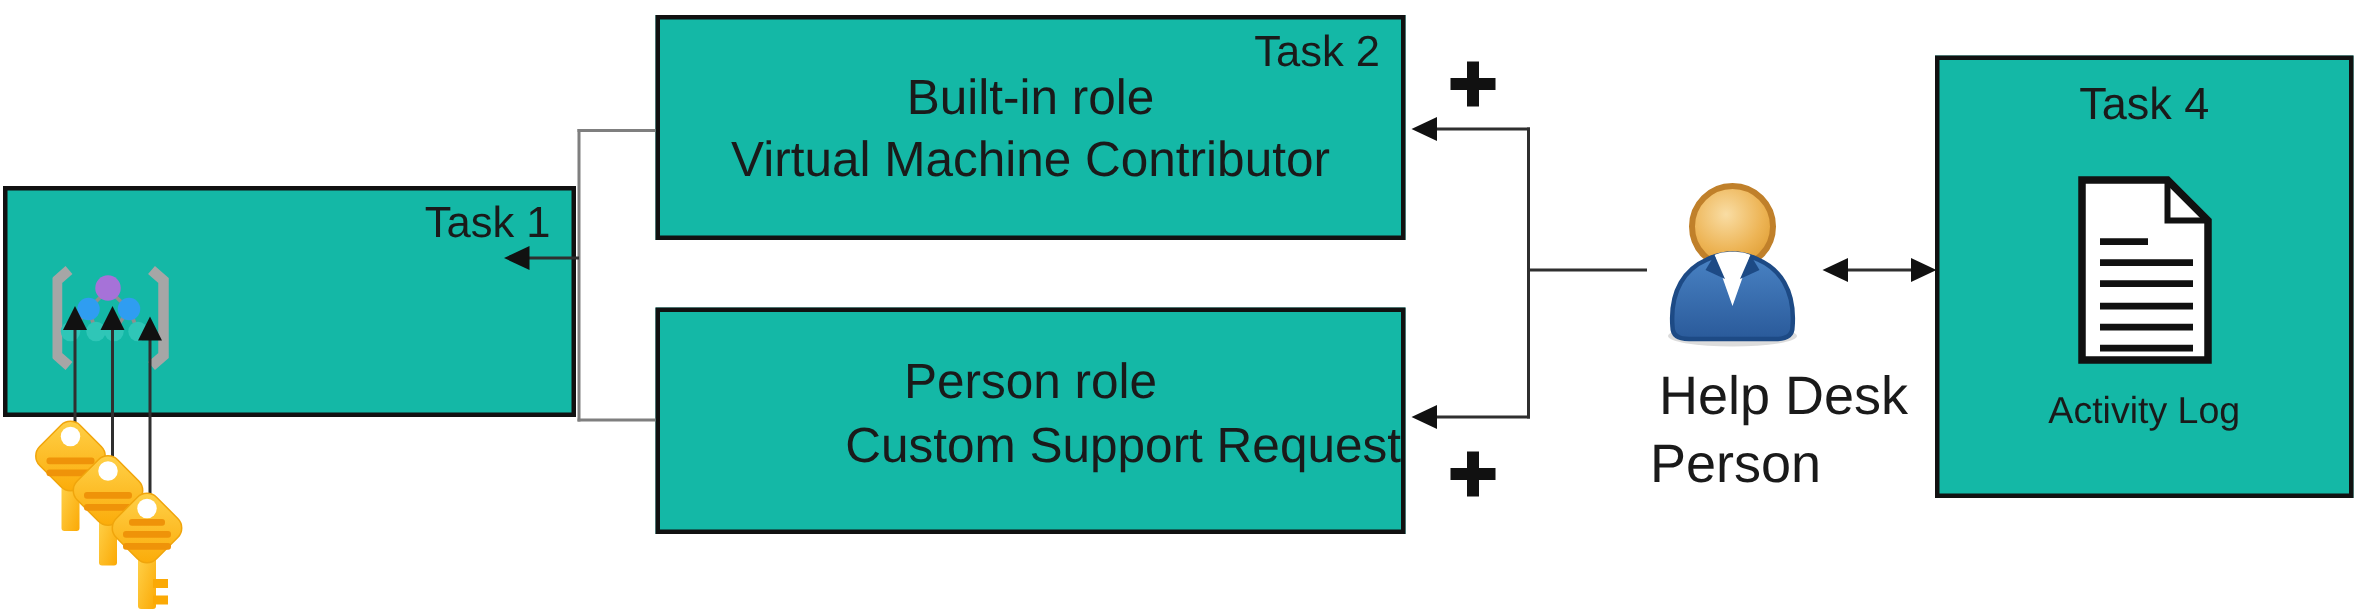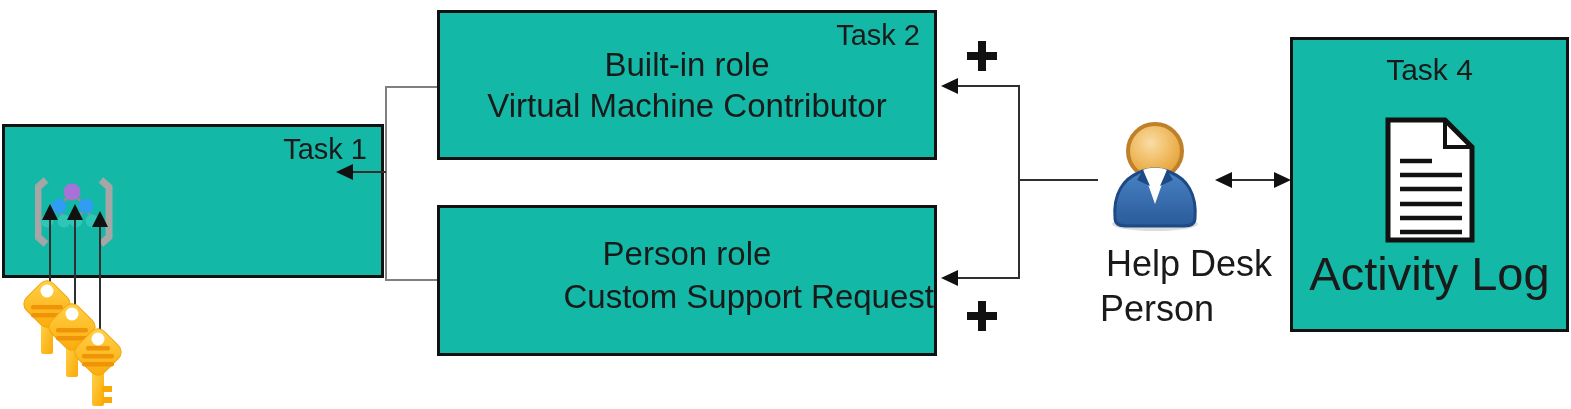--- a/index.html
+++ b/index.html
@@ -77,21 +77,21 @@
         <g stroke="#111" stroke-width="4.5">
           <line x1="17" y1="45" x2="49" y2="45"></line>
           <line x1="17" y1="59" x2="79" y2="59"></line>
           <line x1="17" y1="73" x2="79" y2="73"></line>
           <line x1="17" y1="88" x2="79" y2="88"></line>
           <line x1="17" y1="102" x2="79" y2="102"></line>
           <line x1="17" y1="116" x2="79" y2="116"></line>
         </g>
       </svg>
     </div>
-    <div style="position:absolute;top:213px;left:0;width:100%;text-align:center;font-size:47px;line-height:42px;">Activity Log</div>
+    <div style="position:absolute;top:213px;left:0;width:100%;text-align:center;font-size:25px;line-height:42px;">Activity Log</div>
   </div>
 
   <div class="vline gray" style="left:385px;top:86px;height:195px;"></div>
   <div class="hline gray" style="left:385px;top:86px;width:52px;"></div>
   <div class="hline gray" style="left:385px;top:279px;width:52px;"></div>
   <div class="hline" style="left:352px;top:171px;width:34px;"></div>
   <div class="ah-left" style="left:336px;top:164px;"></div>
 
   <div class="vline" style="left:1018px;top:85px;height:194px;"></div>
   <div class="hline" style="left:957px;top:85px;width:63px;"></div>

